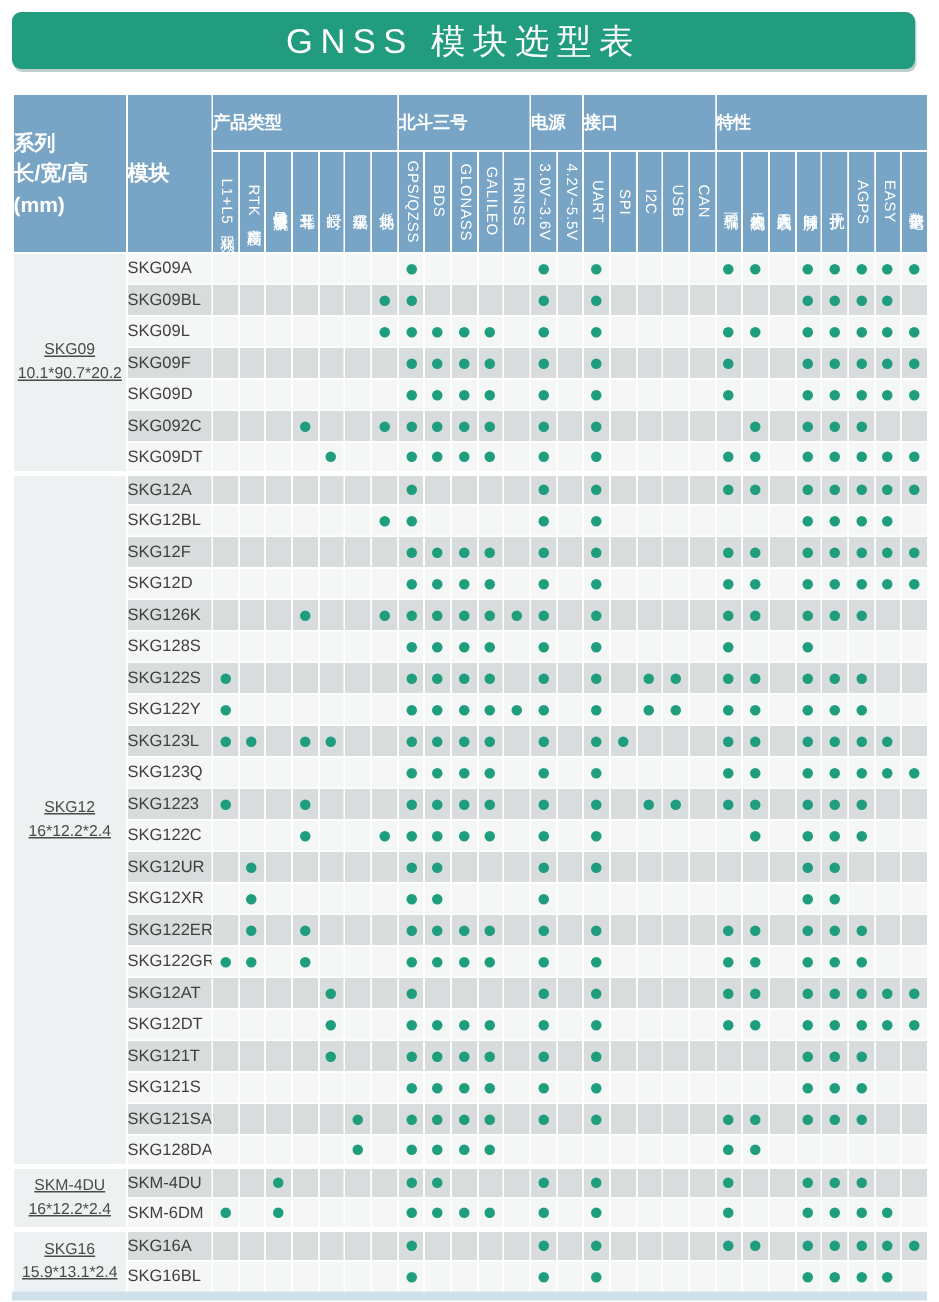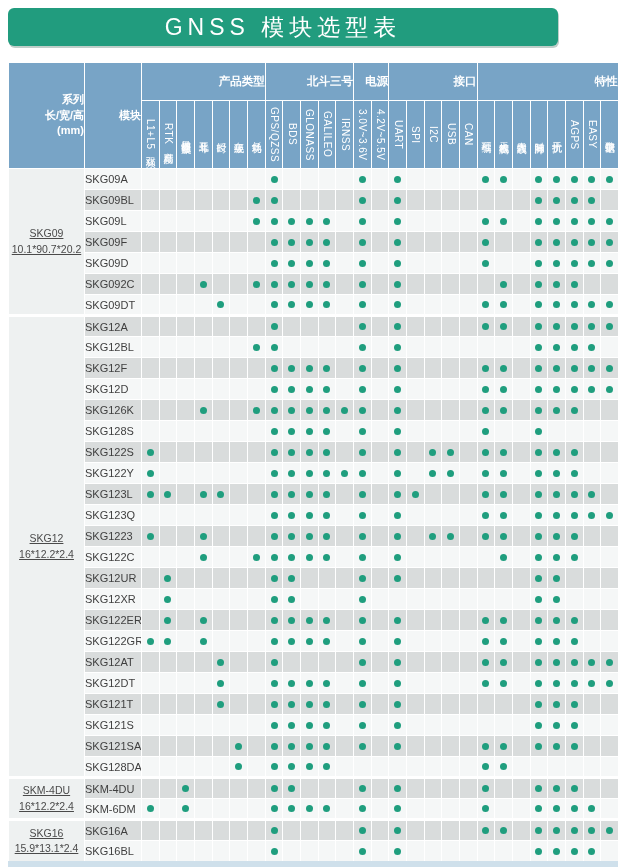--- a/index.html
+++ b/index.html
@@ -2,41 +2,41 @@
 <html><head>
 <meta charset="utf-8">
 <style>
   html,body{margin:0;padding:0;}
   body{
     width:626px;height:868px;background:#ffffff;
     font-family:"Liberation Sans","DejaVu Sans",sans-serif;
     position:relative;overflow:hidden;
   }
   .title-bar{
-    position:absolute;left:8px;top:8px;width:550px;height:38px;
+    position:absolute;left:8px;top:8px;width:602px;height:38px;
     background:var(--title-bg,#219c7e);border-radius:6px;
     color:#fff;display:flex;align-items:center;justify-content:center;
     font-size:23px;letter-spacing:5px;font-weight:400;
     box-shadow:1px 2px 0 rgba(0,60,40,.25);
   }
   table.sel{
     position:absolute;left:8px;top:62px;width:610px;
     border-collapse:collapse;table-layout:fixed;
     background:#fff;
   }
   table.sel th,table.sel td{
     border:1px solid #fff;padding:0;margin:0;overflow:hidden;
   }
   thead th{
     background:var(--hdr-bg,#78a4c6);color:#fff;
-    font-weight:bold;font-size:11.5px;text-align:right;vertical-align:middle;
+    font-weight:bold;font-size:11.5px;text-align:left;vertical-align:middle;
   }
   tr.g-row{height:38px;}
   tr.v-row{height:68px;}
-  .corner{font-size:11px;line-height:1.45;font-weight:bold;}
+  .corner{font-size:14px;line-height:1.45;font-weight:bold;}
   .vlab{
     writing-mode:vertical-lr;text-orientation:mixed;
     margin:0 auto;font-size:10px;font-weight:400;line-height:1;
     white-space:nowrap;letter-spacing:.5px;
   }
   tbody tr{height:21px;}
   tbody tr.r-light td{background:#f5f7f7;}
   tbody tr.r-dark  td{background:#d9dcdc;}
   tbody td.series{
     background:#eef1f1 !important;color:#4a4a4a;

